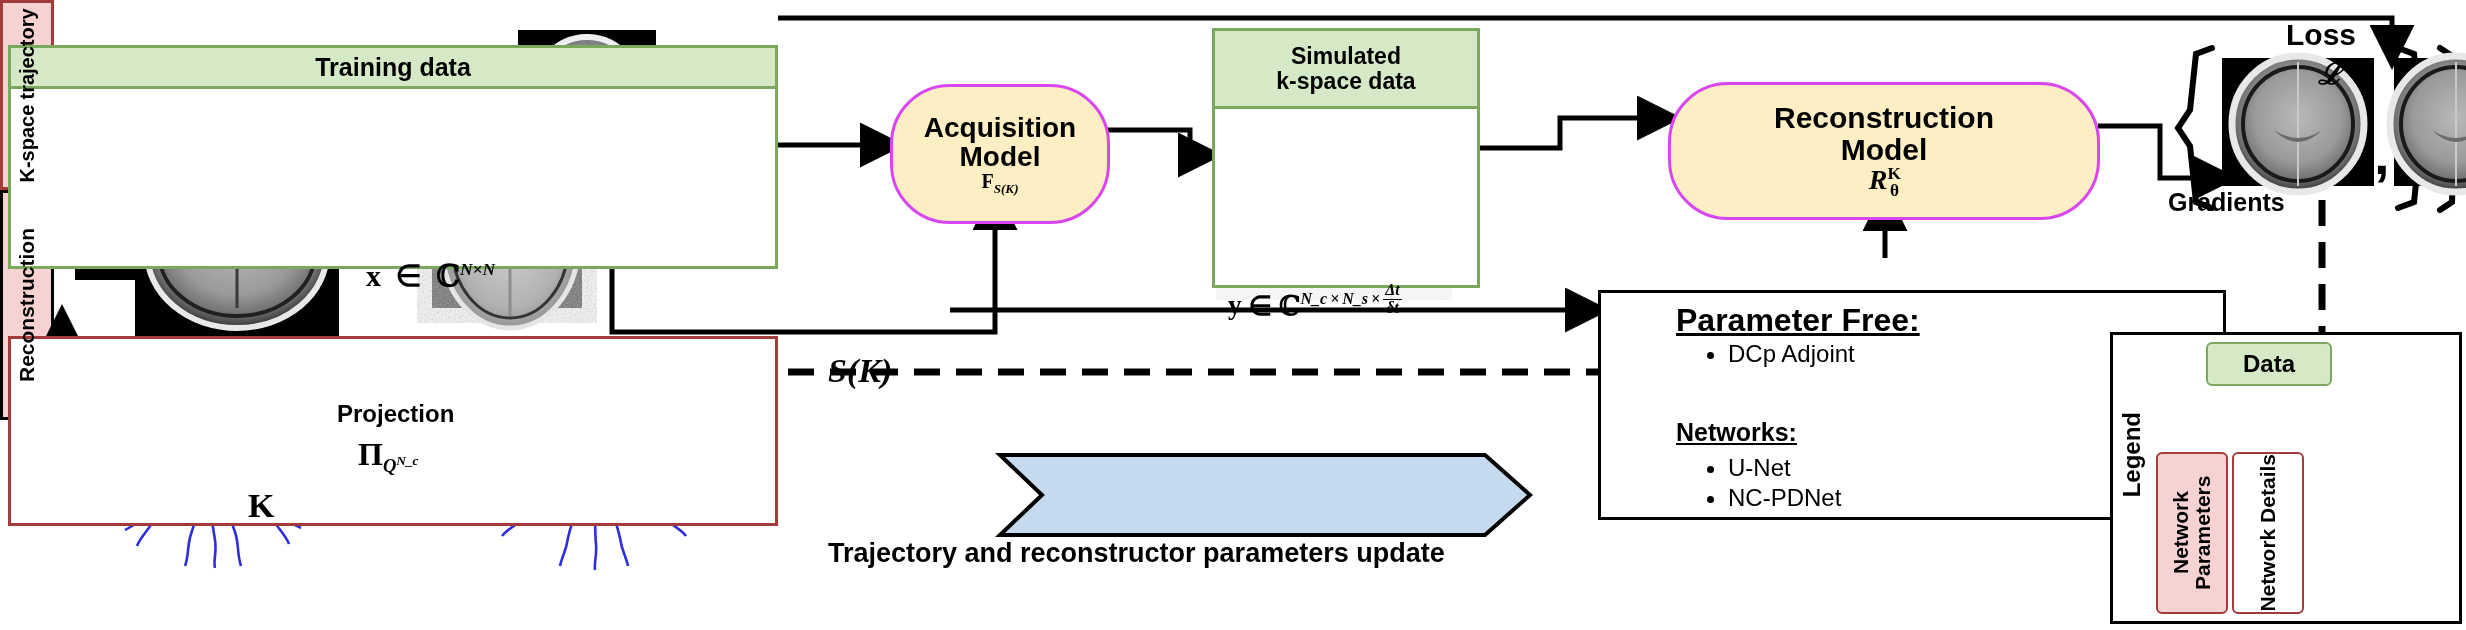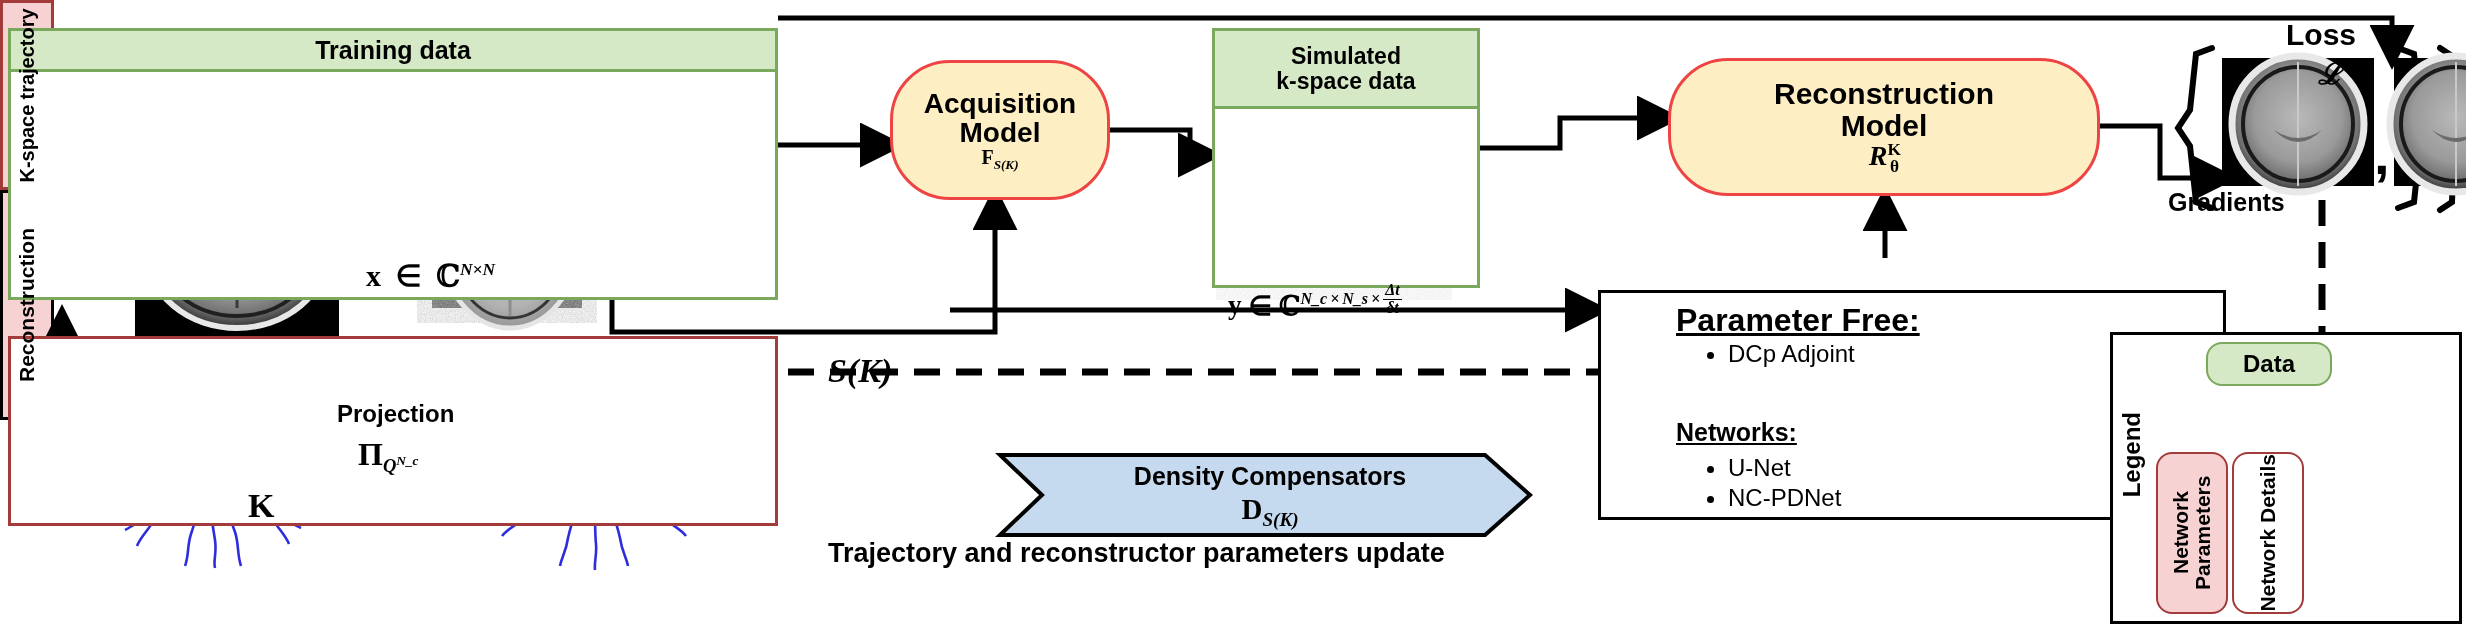--- a/index.html
+++ b/index.html
@@ -23,39 +23,39 @@
     position:absolute;border:3px solid #a33b3b;background:#fff;box-sizing:border-box;
   }
   .vlabel{
     background:#f6d2d2;border:3px solid #a33b3b;box-sizing:border-box;
     display:flex;align-items:center;justify-content:center;
     font-weight:bold;color:#000;text-align:center;line-height:1.05;
   }
   .vlabel span{writing-mode:vertical-rl;transform:rotate(180deg);white-space:nowrap;}
 
   .model{
-    position:absolute;background:#fdeec4;border:3px solid #ef4444;border-radius:60px;
+    position:absolute;background:#fdeec4;border:3px solid #d946ef;border-radius:60px;
     box-sizing:border-box;display:flex;flex-direction:column;align-items:center;
-    justify-content:center;color:#000;font-weight:bold;line-height:1.04;text-align:right;
+    justify-content:center;color:#000;font-weight:bold;line-height:1.04;text-align:right;margin-top:24px;
   }
 
   .plainbox{position:absolute;border:3px solid #000;background:#fff;box-sizing:border-box;}
 
   
   .t{position:absolute;color:#000;font-weight:bold;white-space:nowrap;}
   .math{font-family:"Liberation Serif",serif;font-weight:bold;font-style:normal;}
   .mi{font-family:"Liberation Serif",serif;font-style:italic;}
   .cal{font-family:"Liberation Serif",serif;font-style:italic;}
   sup,sub{font-size:58%;font-weight:bold;}
 
   
   #wires{position:absolute;left:0;top:0;width:2466px;height:630px;pointer-events:none;}
 
   .legend-pill{
-    border-radius:16px;box-sizing:border-box;display:flex;align-items:center;
+    border-radius:6px;box-sizing:border-box;display:flex;align-items:center;
     justify-content:center;font-weight:bold;color:#000;
   }
   .lg-data{background:#d6e9c6;border:2px solid #7aa85c;}
   .lg-sub{background:#fdeec4;border:2px solid #cfa63a;border-radius:22px;}
   .lg-net{background:#f6d2d2;border:2px solid #a33b3b;}
   .lg-net span, .lg-det span{writing-mode:vertical-rl;transform:rotate(180deg);}
   .lg-det{background:#fff;border:2px solid #a33b3b;}
 
   ul.rlist{margin:2px;padding-left:26px;font-weight:normal;}
   ul.rlist li{margin:2px 0;}
@@ -256,21 +256,21 @@
       <ellipse cx="2456" cy="124" rx="66" ry="68" fill="url(#bg1)"></ellipse>
       <ellipse cx="2456" cy="124" rx="66" ry="68" fill="none" stroke="#e8e8e8" stroke-width="7"></ellipse>
       <ellipse cx="2456" cy="124" rx="55" ry="57" fill="none" stroke="#1a1a1a" stroke-width="4"></ellipse>
       <path d="M2456,62 L2456,186" stroke="#c9c9c9" stroke-width="2"></path>
       <path d="M2432,130 q24,16 48,0 q-24,24 -48,0Z" fill="#6a6a6a"></path>
     </g>
 
     <path d="M1678,420 C1730,396 1790,400 1840,418 C1886,434 1920,436 1952,424" stroke="#000" stroke-width="4" fill="none"></path>
   </svg>
 
-  <div class="data-box" style="left:8px;top:28px;width:770px;height:272px;">
+  <div class="data-box" style="left:8px;top:45px;width:770px;height:224px;">
     <div class="hdr" style="height:38px;font-size:25px;">
       <span>Training data</span>
     </div>
   </div>
 
 
   <div class="t math" style="left:366px;top:258px;font-size:30px;">
     <span>x</span>
     <span style="padding:0 7px;">∈</span>
     <span style="font-family:'DejaVu Serif',serif;">ℂ</span><sup class="mi">N×N</sup>
@@ -324,26 +324,20 @@
       <span>×</span>
       <span>N_s</span>
       <span>×</span>
       <span style="display:inline-block;text-align:center;line-height:1.05;">
         <span style="display:block;border-bottom:1.5px solid #000;padding:0 2px;">Δt</span>
         <span style="display:block;padding:0 2px;">δt</span>
       </span>
     </span>
   </div>
 
-  <div class="t" style="left:1060px;top:462px;width:420px;text-align:center;font-size:25px;white-space:normal;">
-    <div>Density Compensators</div>
-    <div class="math" style="font-size:29px;margin-top:2px;">
-      <span>D</span><sub class="cal" style="font-size:66%;"><span>S(K)</span></sub>
-    </div>
-  </div>
 
   <div class="model" style="left:1668px;top:58px;width:432px;height:138px;font-size:30px;">
     <div>Reconstruction</div>
     <div>Model</div>
     <div class="cal" style="font-size:28px;">
       <span>R</span><sup class="math" style="font-size:62%;">K</sup><sub class="math" style="font-size:62%;margin-left:-11px;">θ</sub>
     </div>
   </div>
 
   <div class="plainbox" style="left:1598px;top:290px;width:628px;height:230px;"></div>

